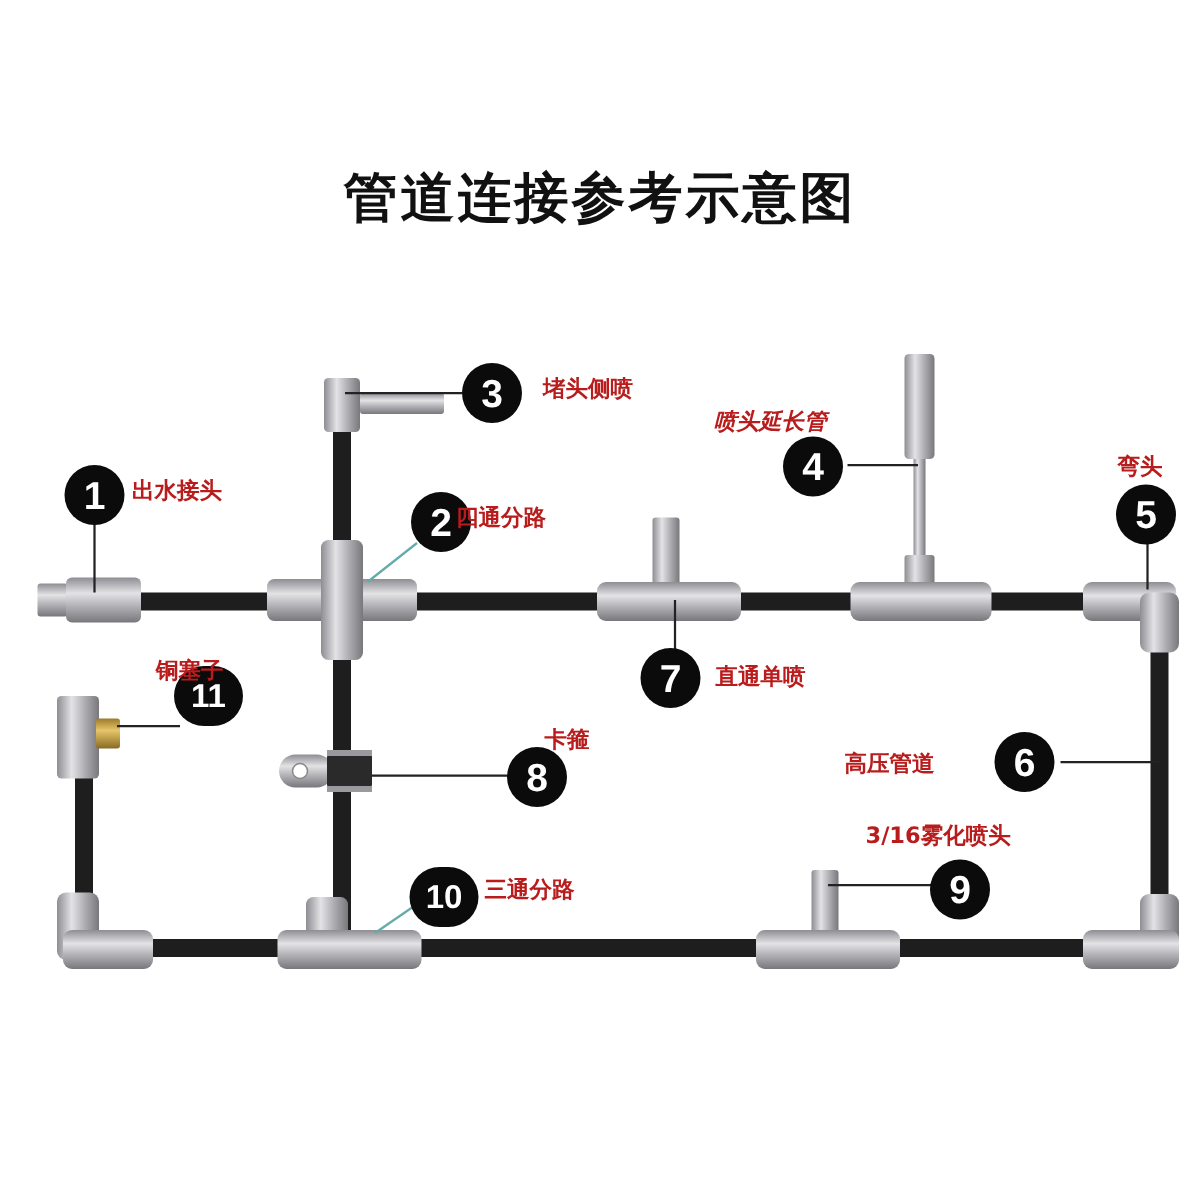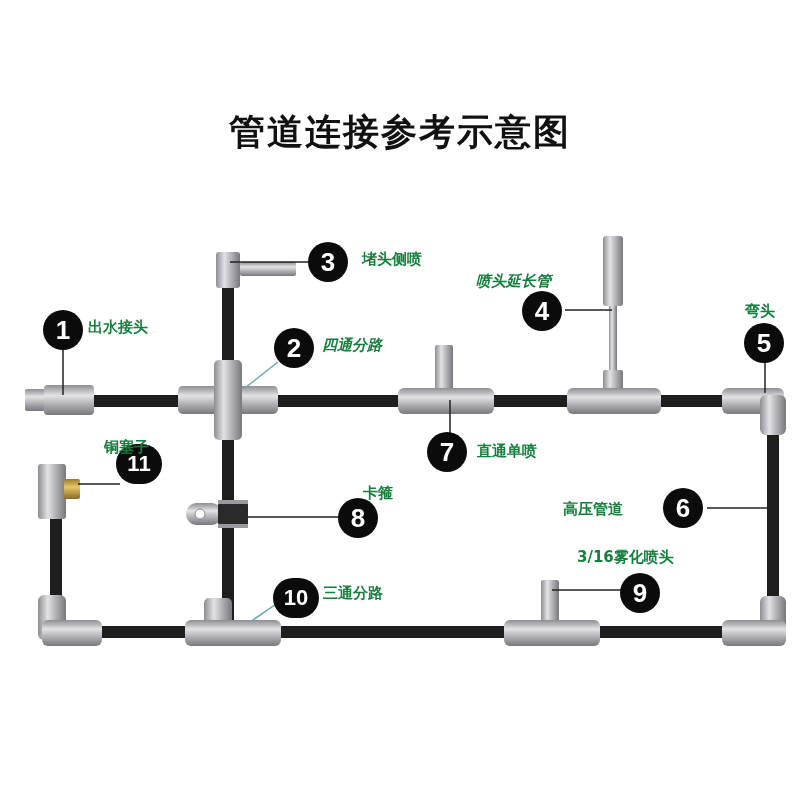--- a/index.html
+++ b/index.html
@@ -13,21 +13,21 @@
     }
     svg.diagram { position: absolute; left: 0; top: 0; }
     .badge {
       position: absolute; width: 40px; height: 40px; border-radius: 50%;
       background: #0b0b0b; color: #ffffff; font-weight: bold; font-size: 26px;
       display: flex; align-items: center; justify-content: center;
       font-family: "Liberation Sans", sans-serif;
     }
     .badge.wide { width: 46px; font-size: 22px; border-radius: 22px; }
     .label {
-      position: absolute; color: #15803d; font-size: 15px; font-weight: bold; white-space: nowrap;
+      position: absolute; color: #b91c1c; font-size: 15px; font-weight: bold; white-space: nowrap;
       font-family: "DejaVu Sans", sans-serif;
     }
   </style>
 </head>
 <body>
 
 <div class="title">管道连接参考示意图</div>
 
 <svg class="diagram" width="800" height="800">
   <defs>
@@ -135,21 +135,21 @@
     <line x1="552" y1="590" x2="622" y2="590"></line>
     <line x1="282" y1="600" x2="250" y2="622" stroke="#6aa"></line>
     <line x1="78" y1="484" x2="120" y2="484"></line>
   </g>
 </svg>
 
 <div class="badge" style="left:43px;top:310px;">1</div>
 <div class="label" style="left:88px;top:318px;">出水接头</div>
 
 <div class="badge" style="left:274px;top:328px;">2</div>
-<div class="label" style="left:322px;top:336px;font-style:italic;">四通分路</div>
+<div class="label" style="left:304px;top:336px;">四通分路</div>
 
 <div class="badge" style="left:308px;top:242px;">3</div>
 <div class="label" style="left:362px;top:250px;">堵头侧喷</div>
 
 <div class="badge" style="left:522px;top:291px;">4</div>
 <div class="label" style="left:476px;top:272px;font-style:italic;">喷头延长管</div>
 
 <div class="badge" style="left:744px;top:323px;">5</div>
 <div class="label" style="left:745px;top:302px;">弯头</div>
 

